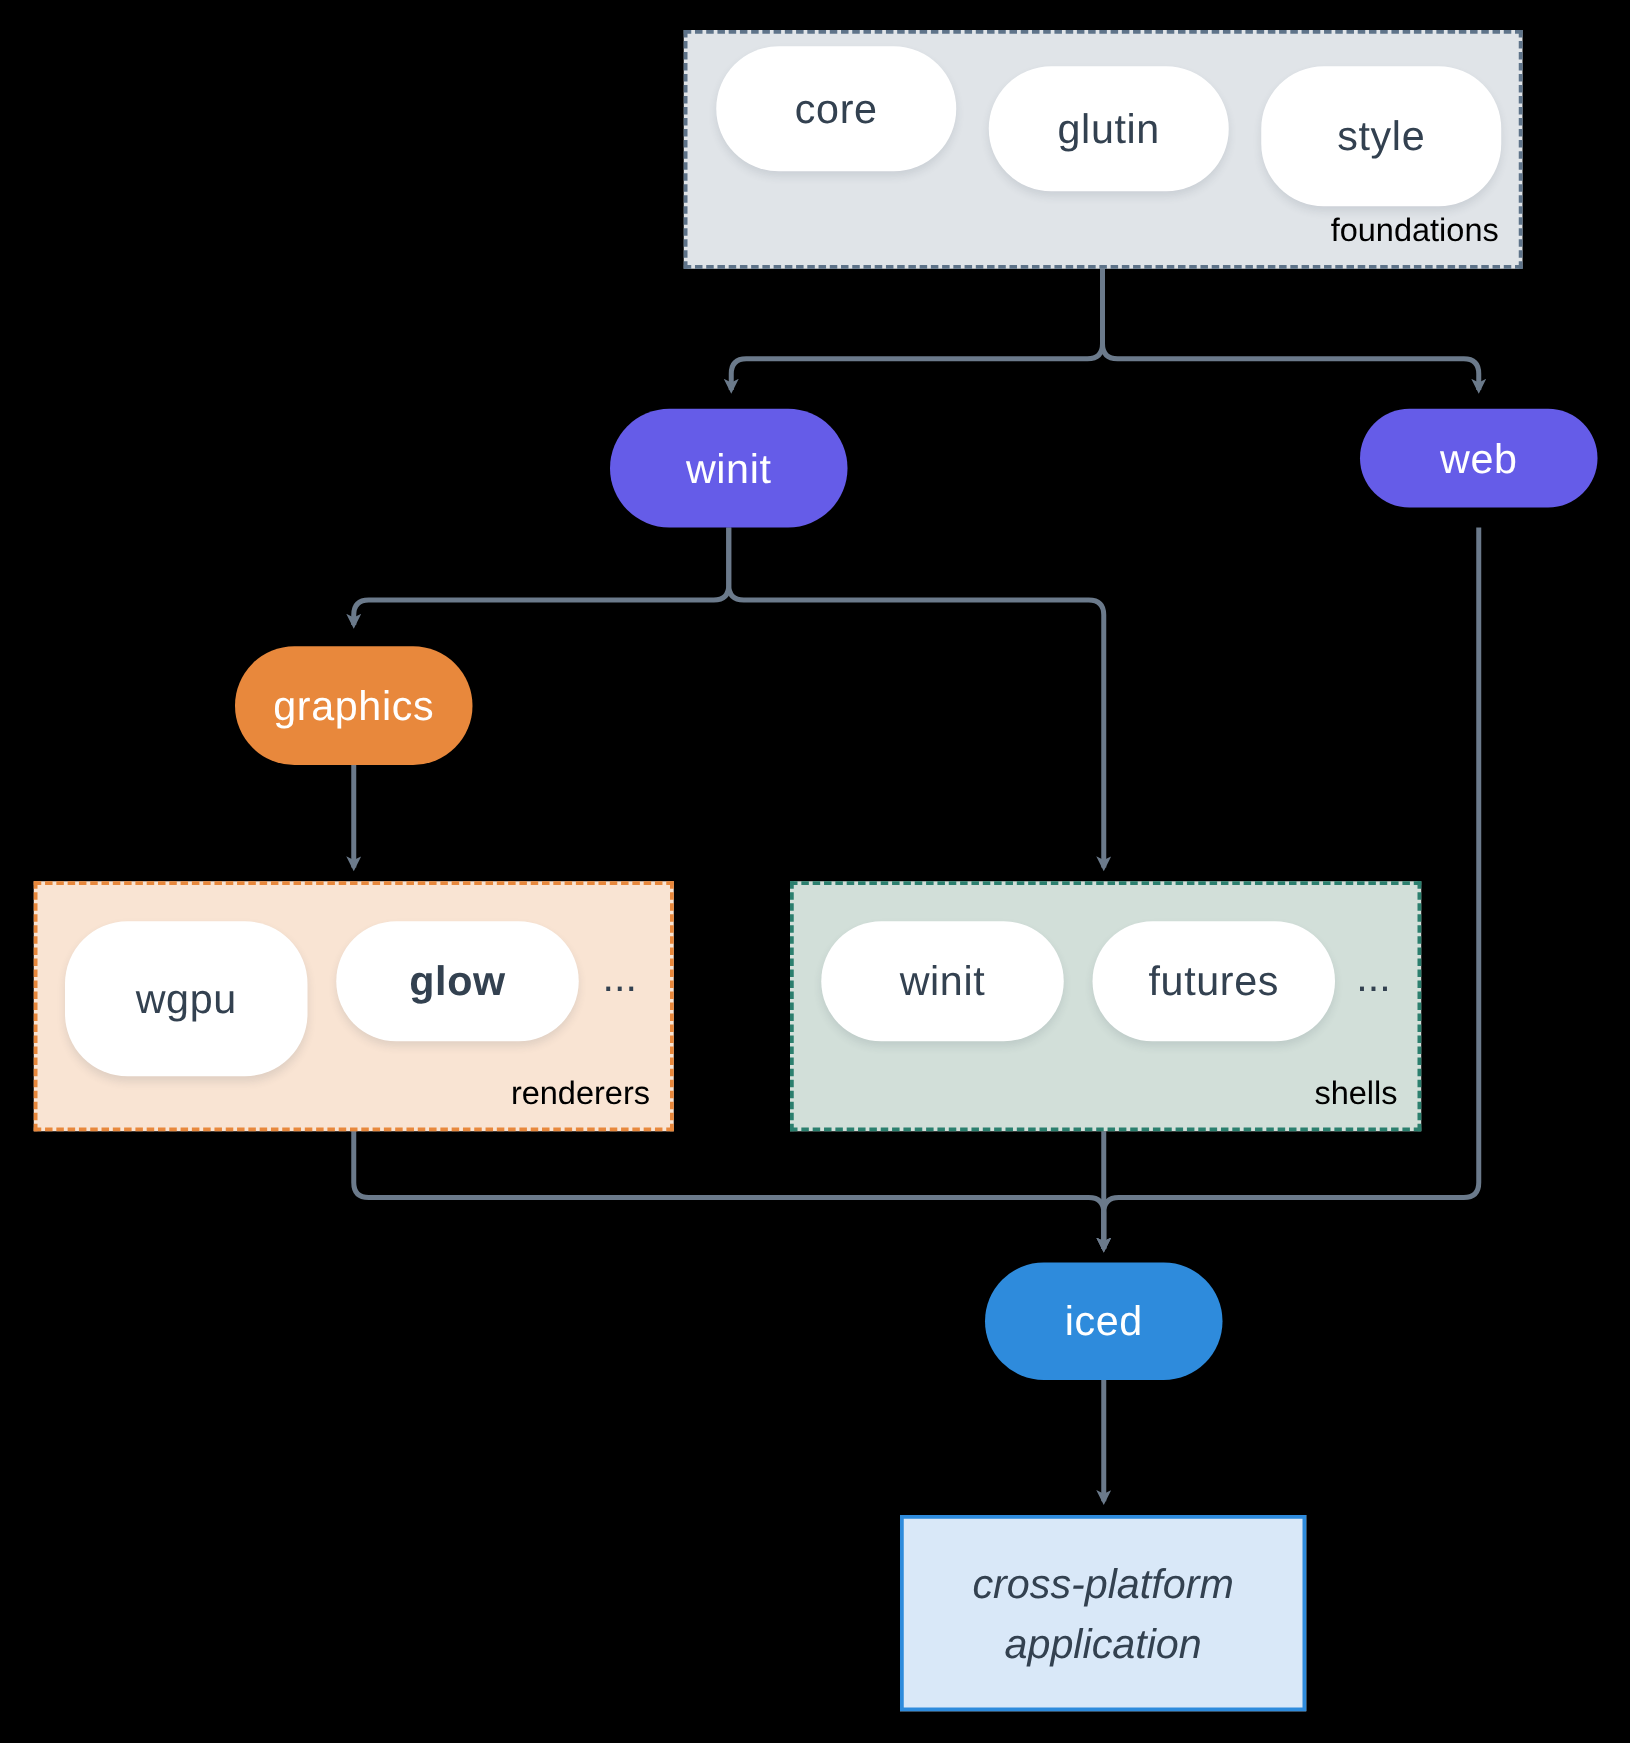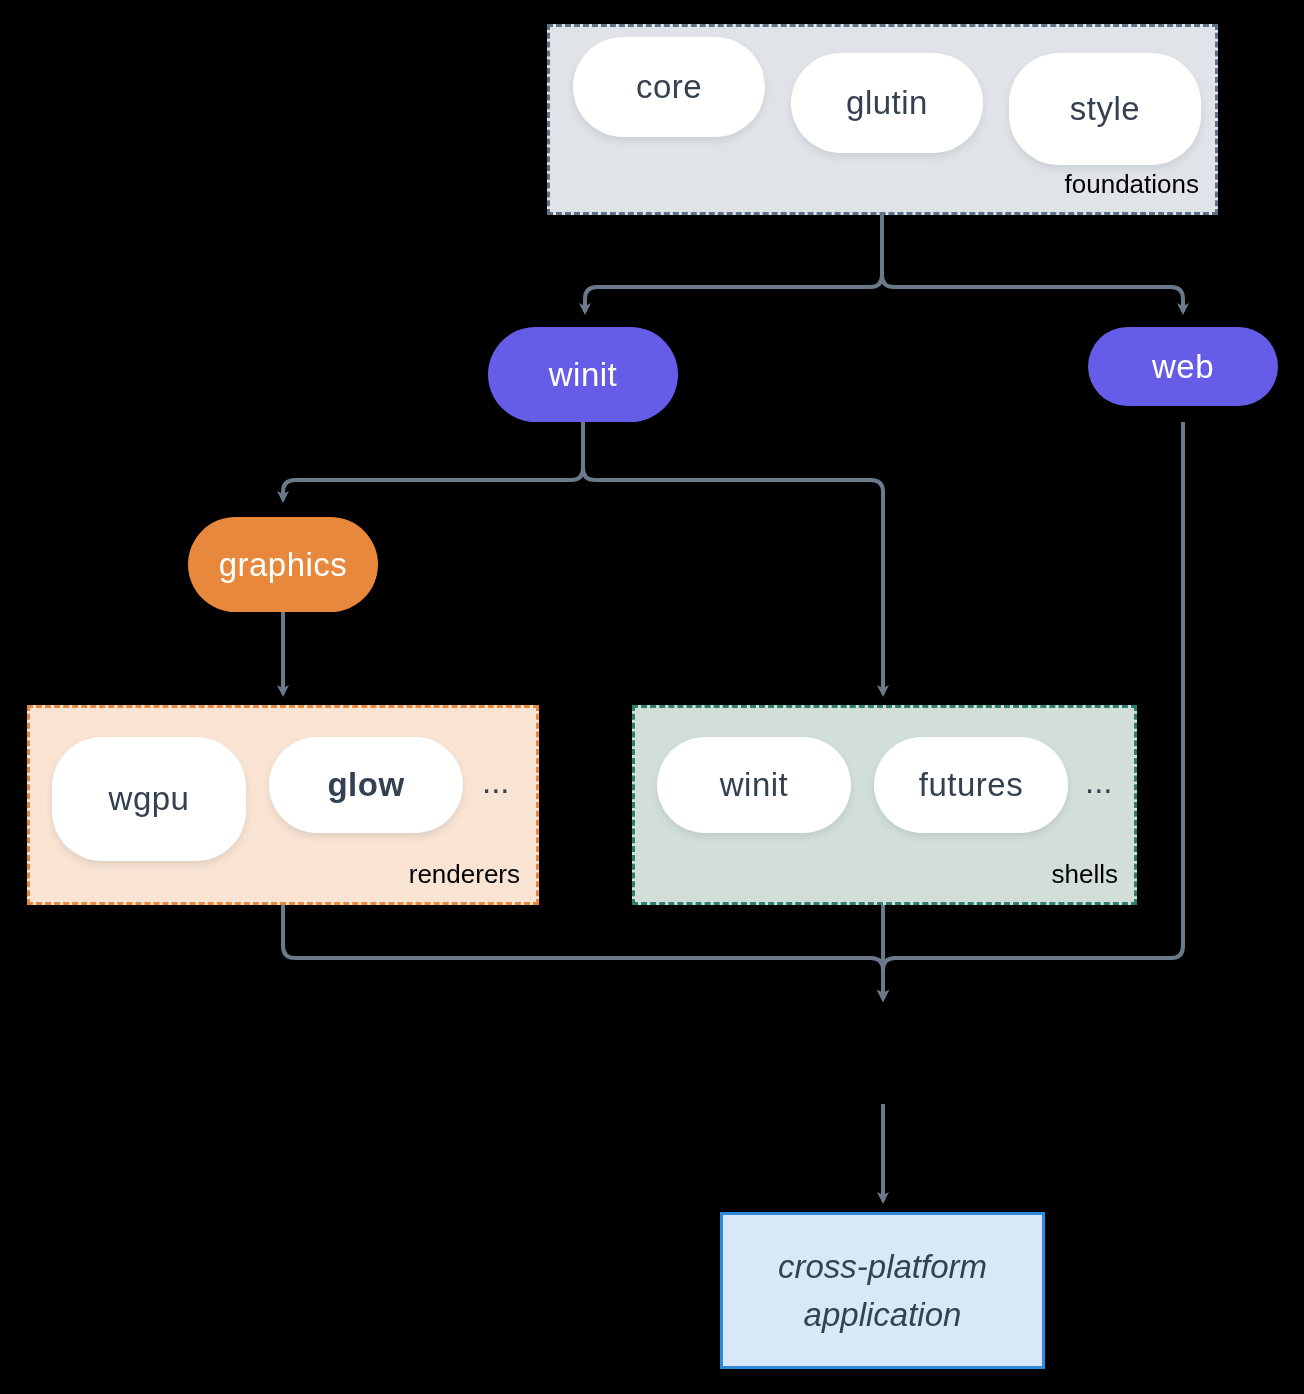--- a/index.html
+++ b/index.html
@@ -136,16 +136,17 @@
     <div class="group-label">renderers</div>
   </div>
 
   <div class="group group-shells">
     <div class="pill pill-white" style="left:22px; top:29px; width:194px; height:96px;text-align:center;">winit</div>
     <div class="pill pill-white" style="left:239px; top:29px; width:194px; height:96px;">futures</div>
     <div class="ellipsis" style="left:450px; top:55px;">...</div>
     <div class="group-label">shells</div>
   </div>
 
+  <div class="pill pill-blue" style="left:788px; top:1010px; width:190px; height:94px;">iced</div>
 
   <div class="app-box">cross-platform application</div>
 
 </div>
 
 </body></html>

